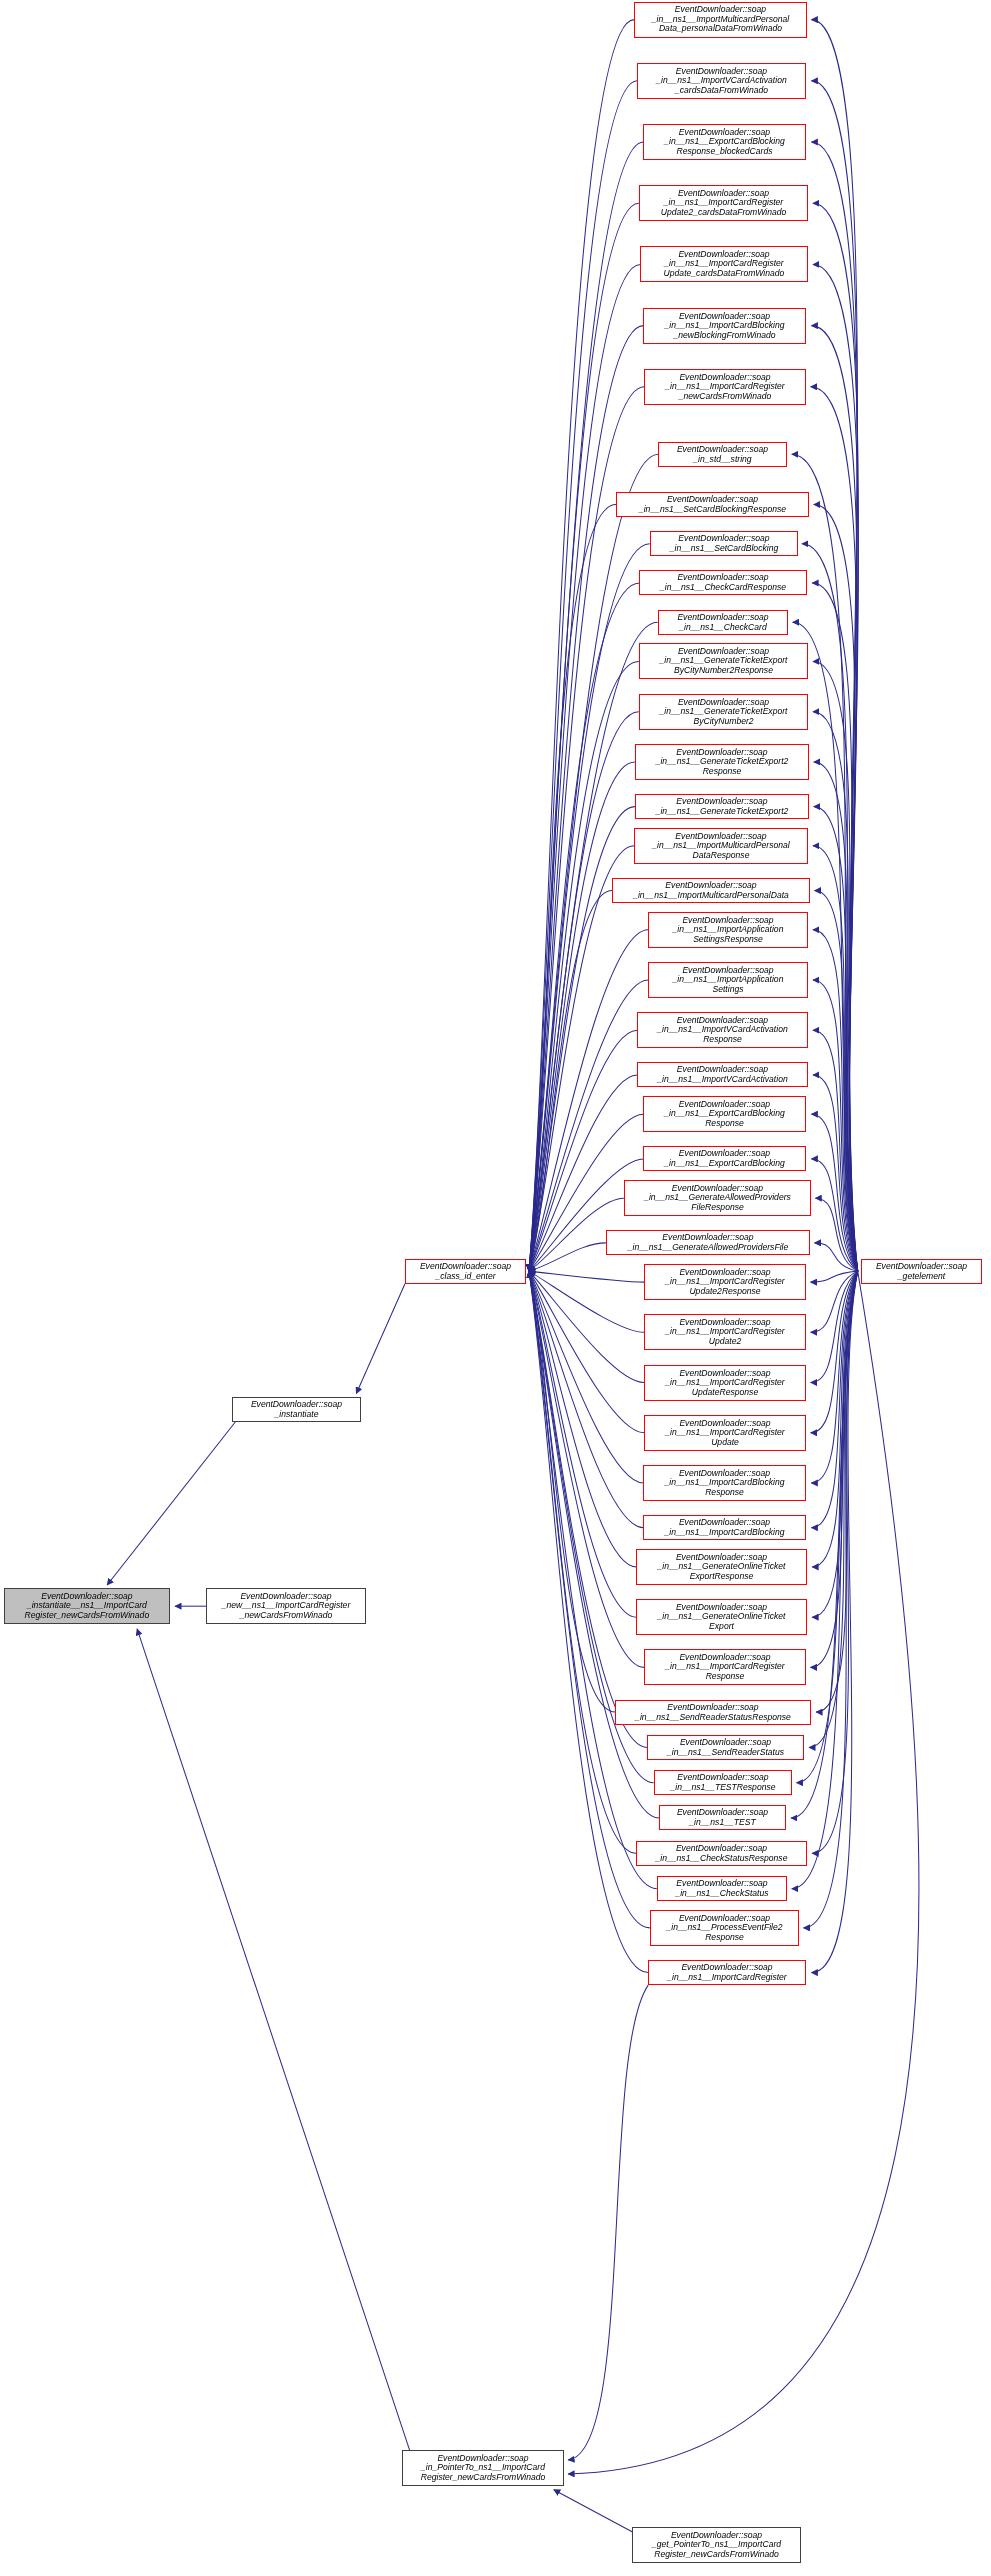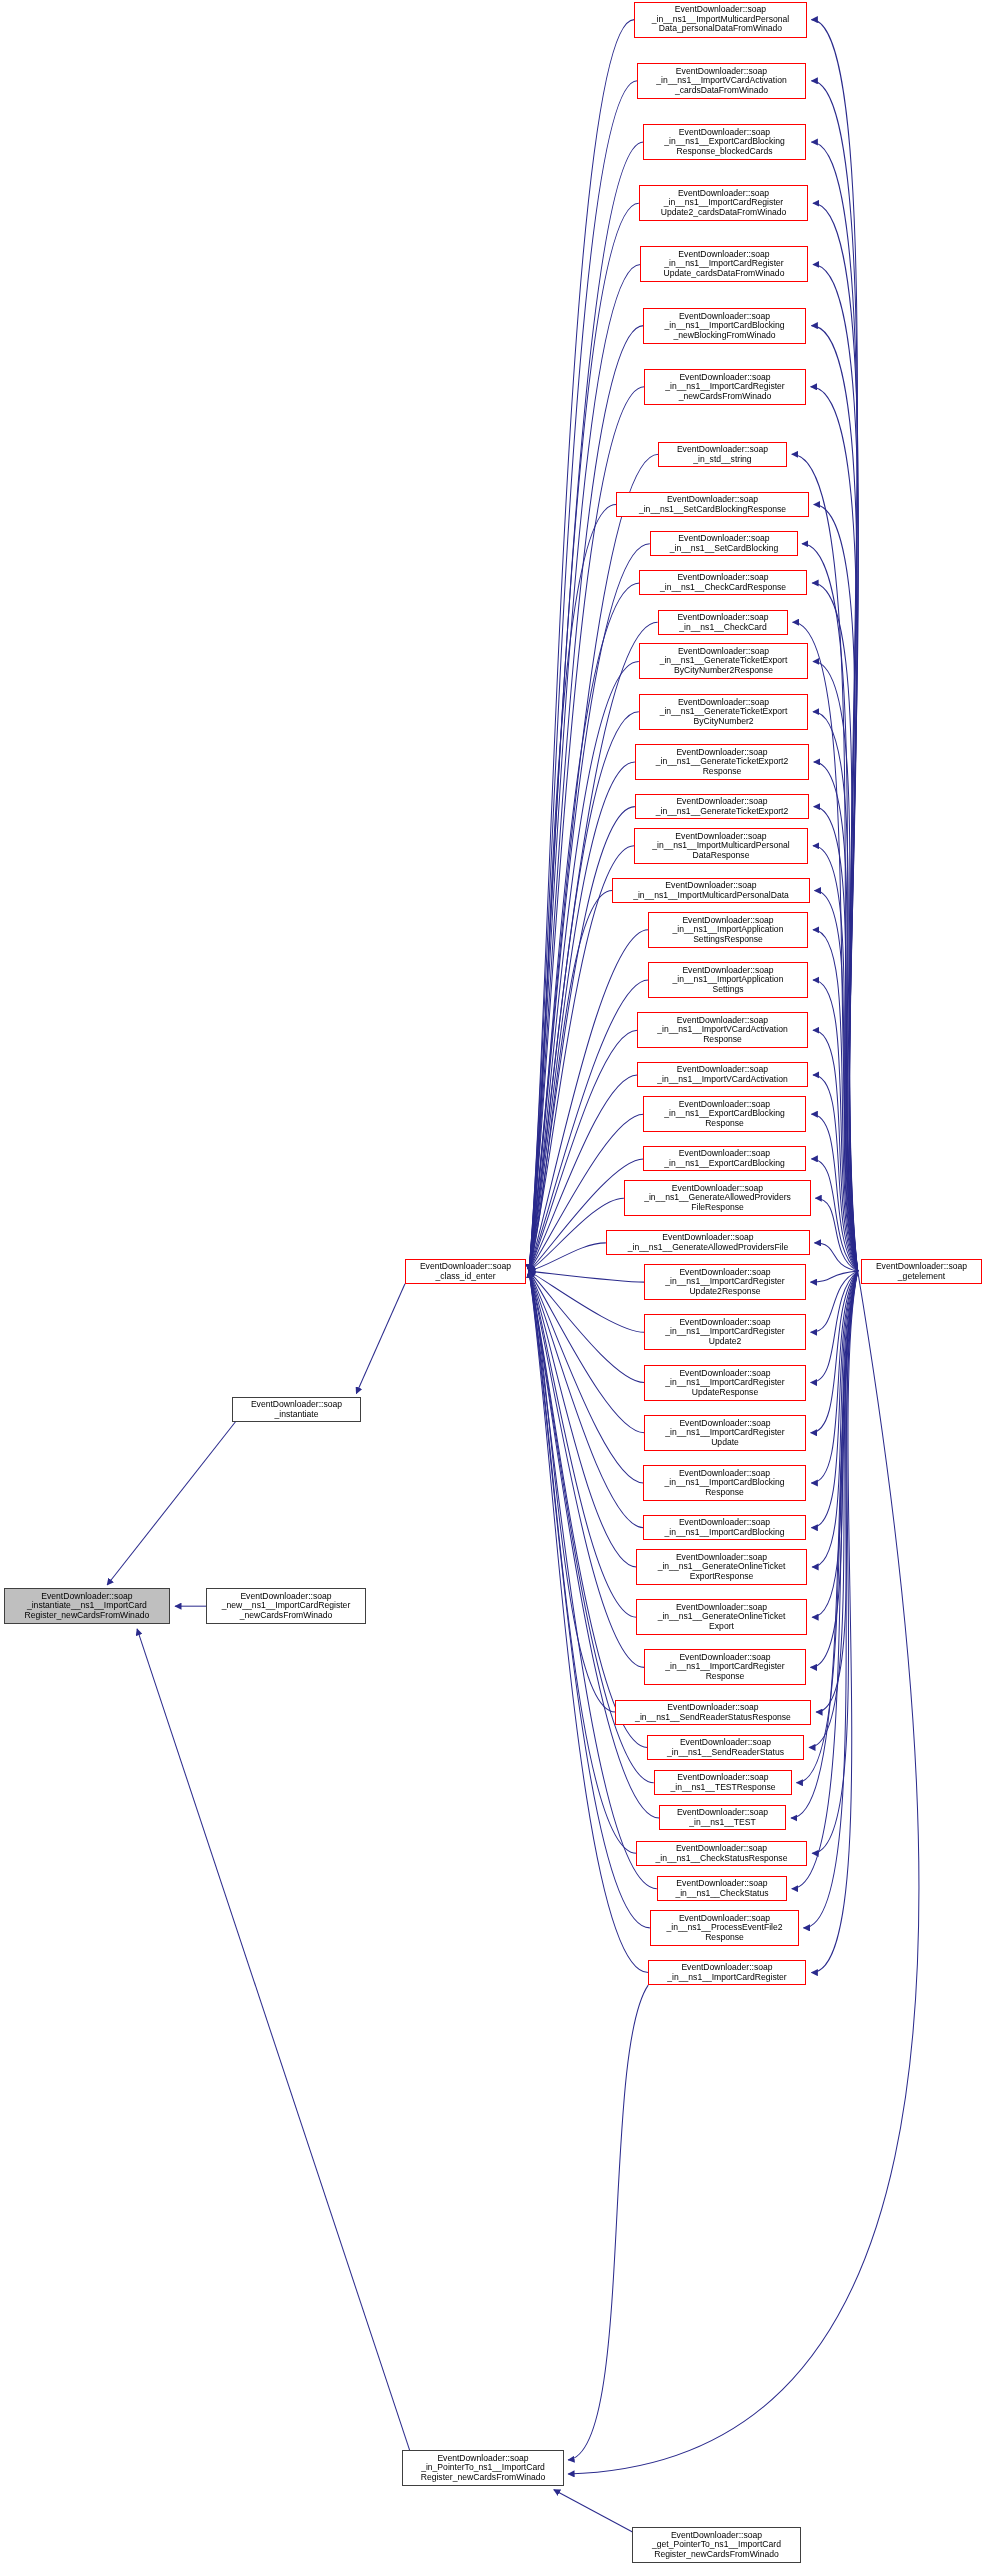--- a/index.html
+++ b/index.html
@@ -2,21 +2,21 @@
 <html style="font-size:12.6px"><head>
 <meta charset="utf-8">
 <style>
   html,body{margin:0;padding:0;background:#ffffff;}
   body{font-family:"Liberation Sans","DejaVu Sans",sans-serif;}
   #canvas{position:relative;width:992px;height:2576px;background:#ffffff;overflow:hidden;}
   #edges{position:absolute;left:0;top:0;width:992px;height:2576px;pointer-events:none;}
   .node{position:absolute;box-sizing:border-box;display:flex;align-items:center;
         justify-content:center;text-align:center;line-height:1.12;
         font-size:8.6px;color:#000000;background:#ffffff;overflow:hidden;}
-  .node span{display:block;white-space:pre-line;padding:0 1.6px;}
+  .node span{display:block;white-space:pre-line;padding:0 1.6px;font-style:italic;}
   .n-red{border:1.3px solid #ff0000;}
   .n-gray{border:1.3px solid #404040;}
   .n-focus{border:1.3px solid #404040;background:#bfbfbf;}
 </style>
 </head>
 <body>
 
 <div id="canvas">
   <svg id="edges" viewBox="0 0 1264 3283" xmlns="http://www.w3.org/2000/svg">
     <defs>

